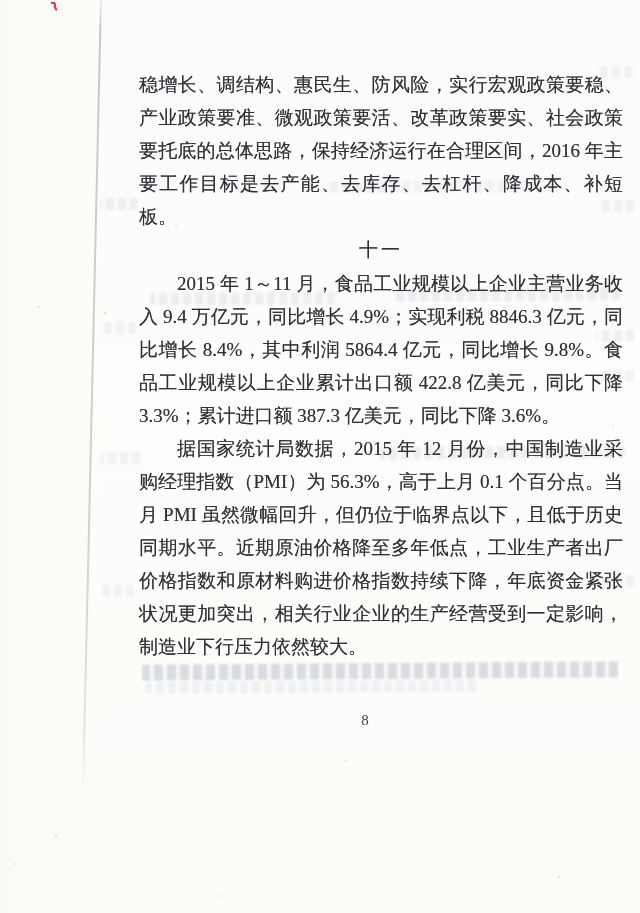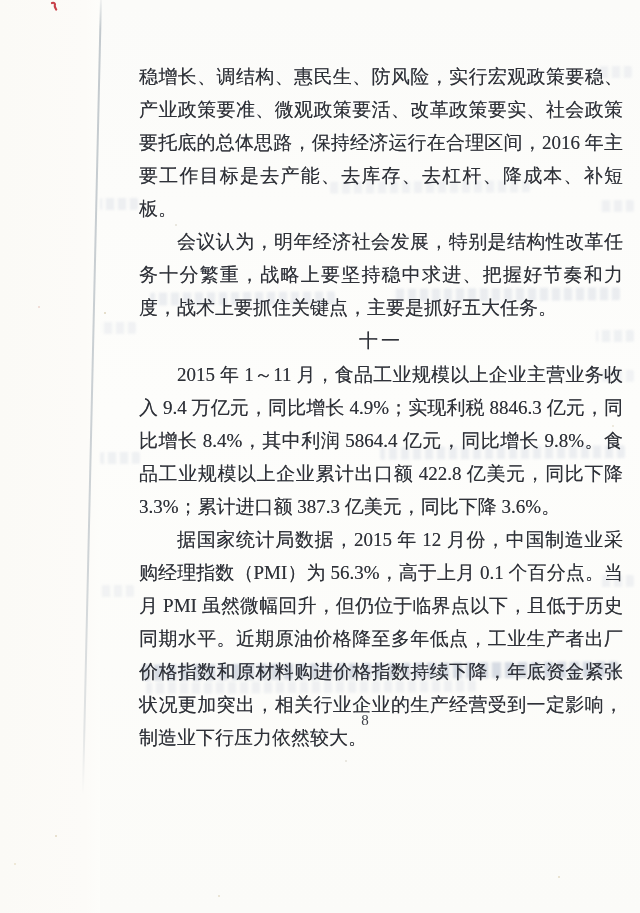--- a/index.html
+++ b/index.html
@@ -55,21 +55,21 @@
     left: 46px;
     top: 0px;
     width: 18px;
     height: 18px;
   }
 
   
   .text-block {
     position: absolute;
     left: 139px;
-    top: 60px;
+    top: 68px;
     width: 484px;
     font-size: 19px;
     line-height: 33px;
     color: #2e3138;
     text-align: justify;
     text-justify: inter-ideograph;
     text-shadow: 0 0 0.5px rgba(46,49,56,0.6);
   }
   .text-block p {
     margin: 0;
@@ -156,21 +156,20 @@
   <div class="ghost" style="left:100px; top:452px; width:40px; height:12px; opacity:0.34;"></div>
   <div class="ghost" style="left:100px; top:585px; width:34px; height:12px; opacity:0.28;"></div>
   <div class="ghost" style="left:600px; top:575px; width:34px; height:12px; opacity:0.32;"></div>
   <div class="ghost strong" style="left:142px; top:663px; width:476px; height:16px; opacity:0.55;"></div>
   <div class="ghost" style="left:146px; top:681px; width:330px; height:12px; opacity:0.32;"></div>
 
   <div class="specks"></div>
 
   <div class="text-block">
     <p>稳增长、调结构、惠民生、防风险，实行宏观政策要稳、产业政策要准、微观政策要活、改革政策要实、社会政策要托底的总体思路，保持经济运行在合理区间，2016 年主要工作目标是去产能、去库存、去杠杆、降成本、补短板。</p>
-    <p class="para-indent">会议认为，明年经济社会发展，特别是结构性改革任务十分繁重，战略上要坚持稳中求进、把握好节奏和力度，战术上要抓住关键点，主要是抓好五大任务。</p>
     <h2 class="section-heading">十一</h2>
     <p class="para-indent">2015 年 1～11 月，食品工业规模以上企业主营业务收入 9.4 万亿元，同比增长 4.9%；实现利税 8846.3 亿元，同比增长 8.4%，其中利润 5864.4 亿元，同比增长 9.8%。食品工业规模以上企业累计出口额 422.8 亿美元，同比下降 3.3%；累计进口额 387.3 亿美元，同比下降 3.6%。</p>
     <p class="para-indent">据国家统计局数据，2015 年 12 月份，中国制造业采购经理指数（PMI）为 56.3%，高于上月 0.1 个百分点。当月 PMI 虽然微幅回升，但仍位于临界点以下，且低于历史同期水平。近期原油价格降至多年低点，工业生产者出厂价格指数和原材料购进价格指数持续下降，年底资金紧张状况更加突出，相关行业企业的生产经营受到一定影响，制造业下行压力依然较大。</p>
   </div>
 
   <div class="page-number">8</div>
 
 </div>
 
 </body></html>

